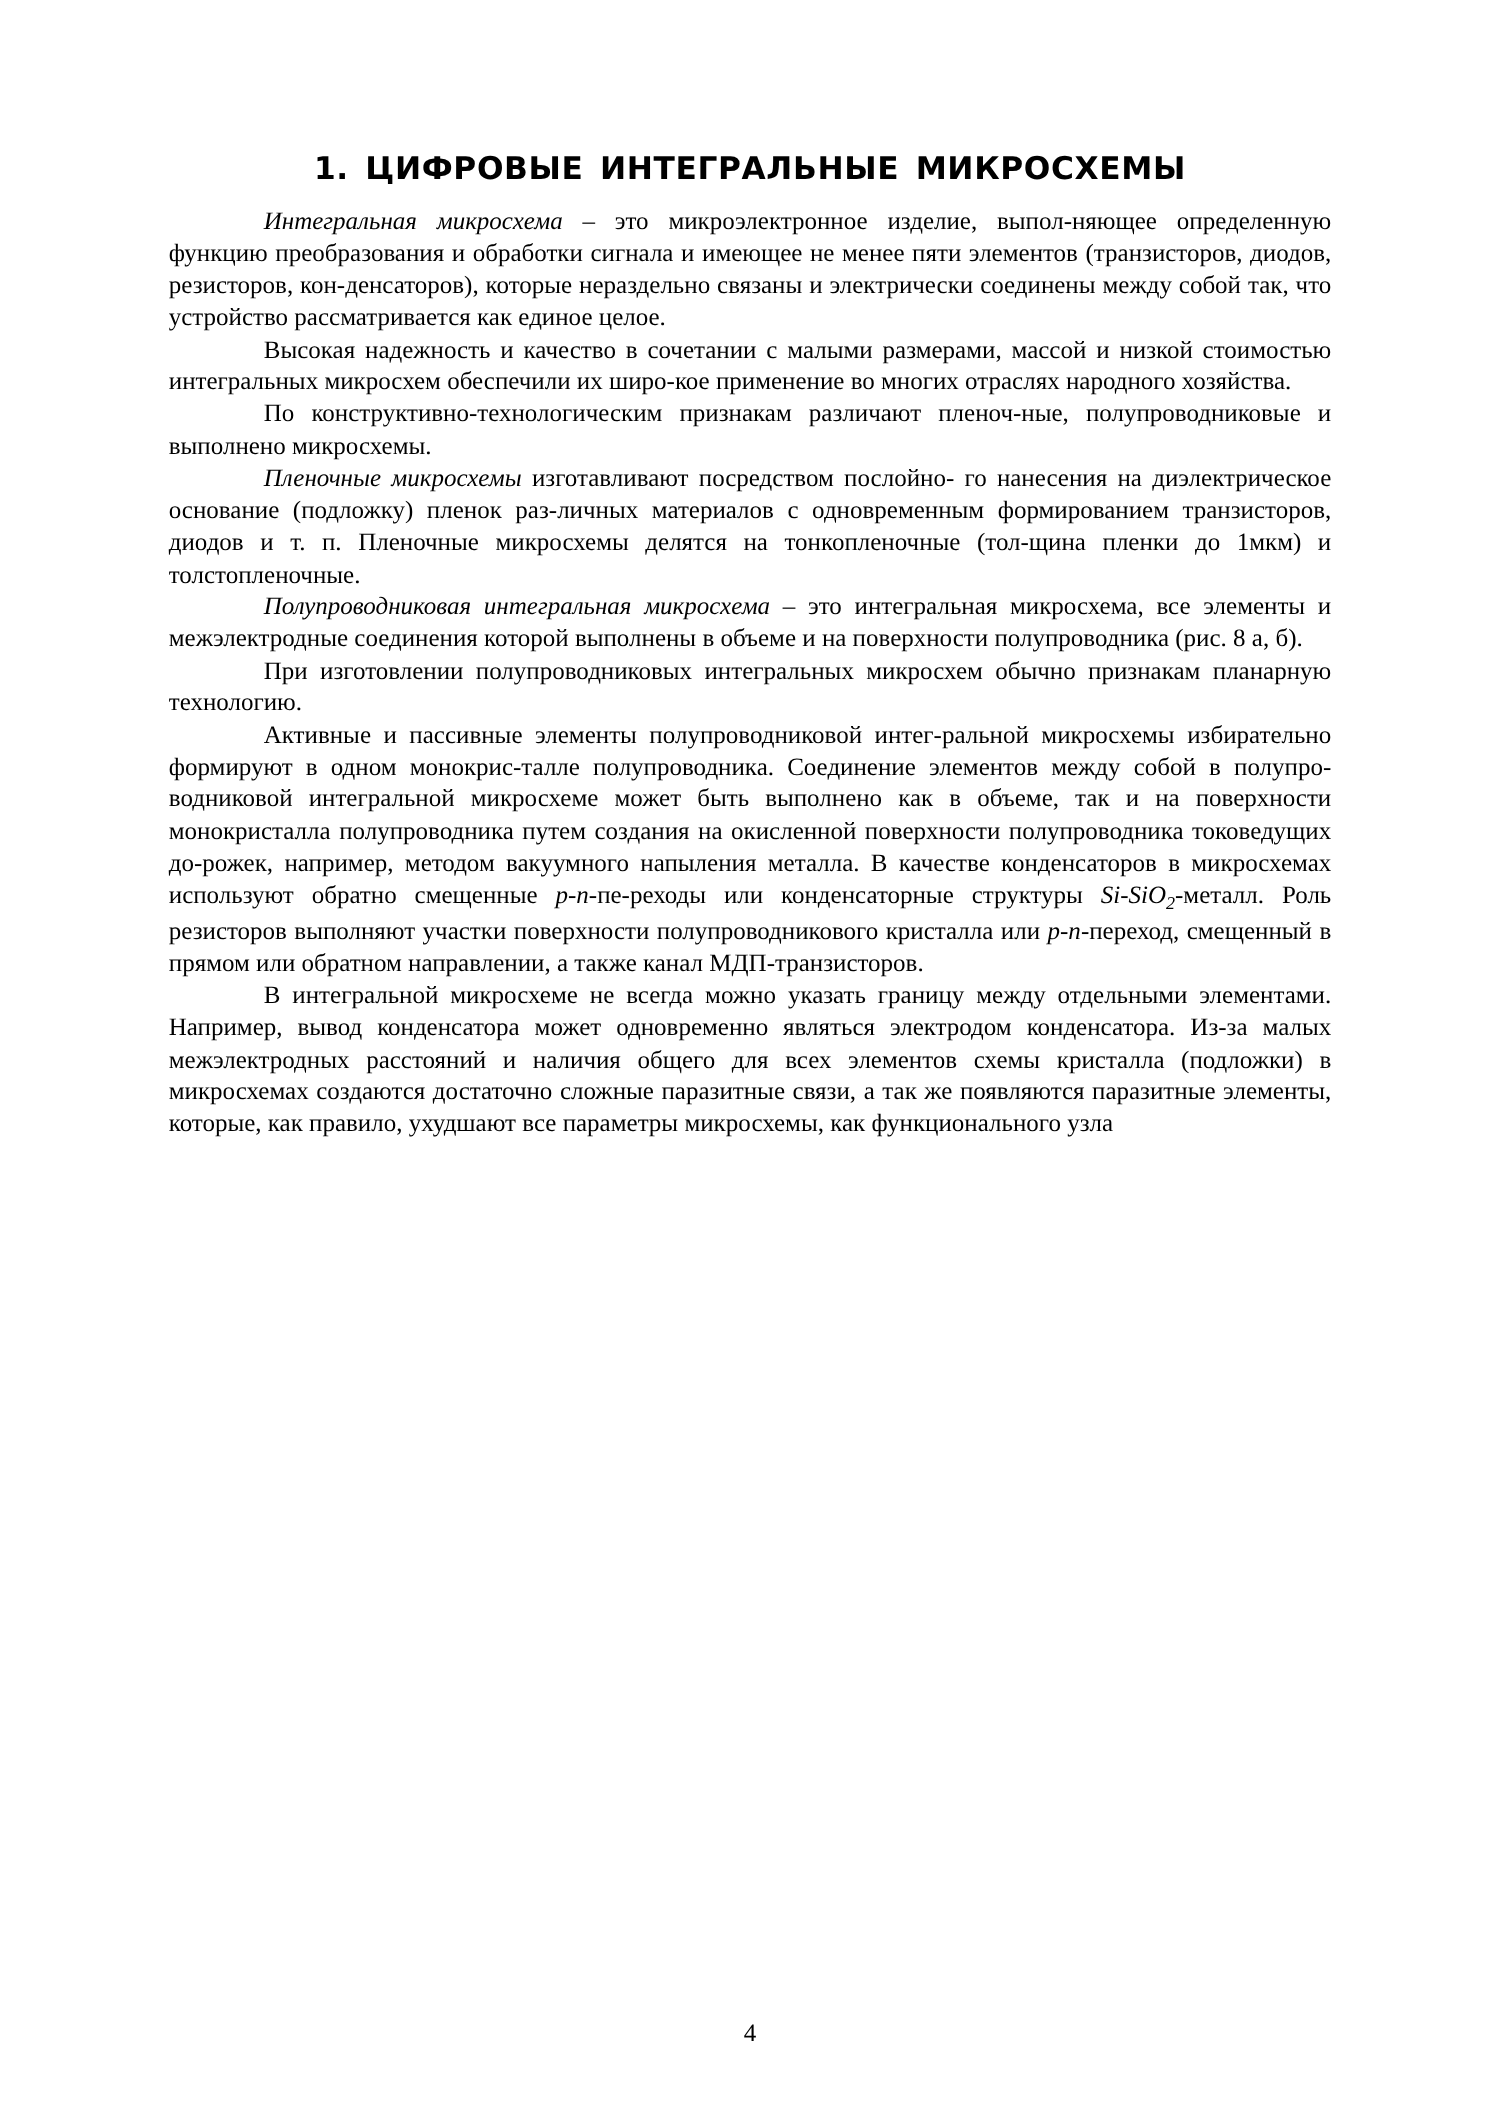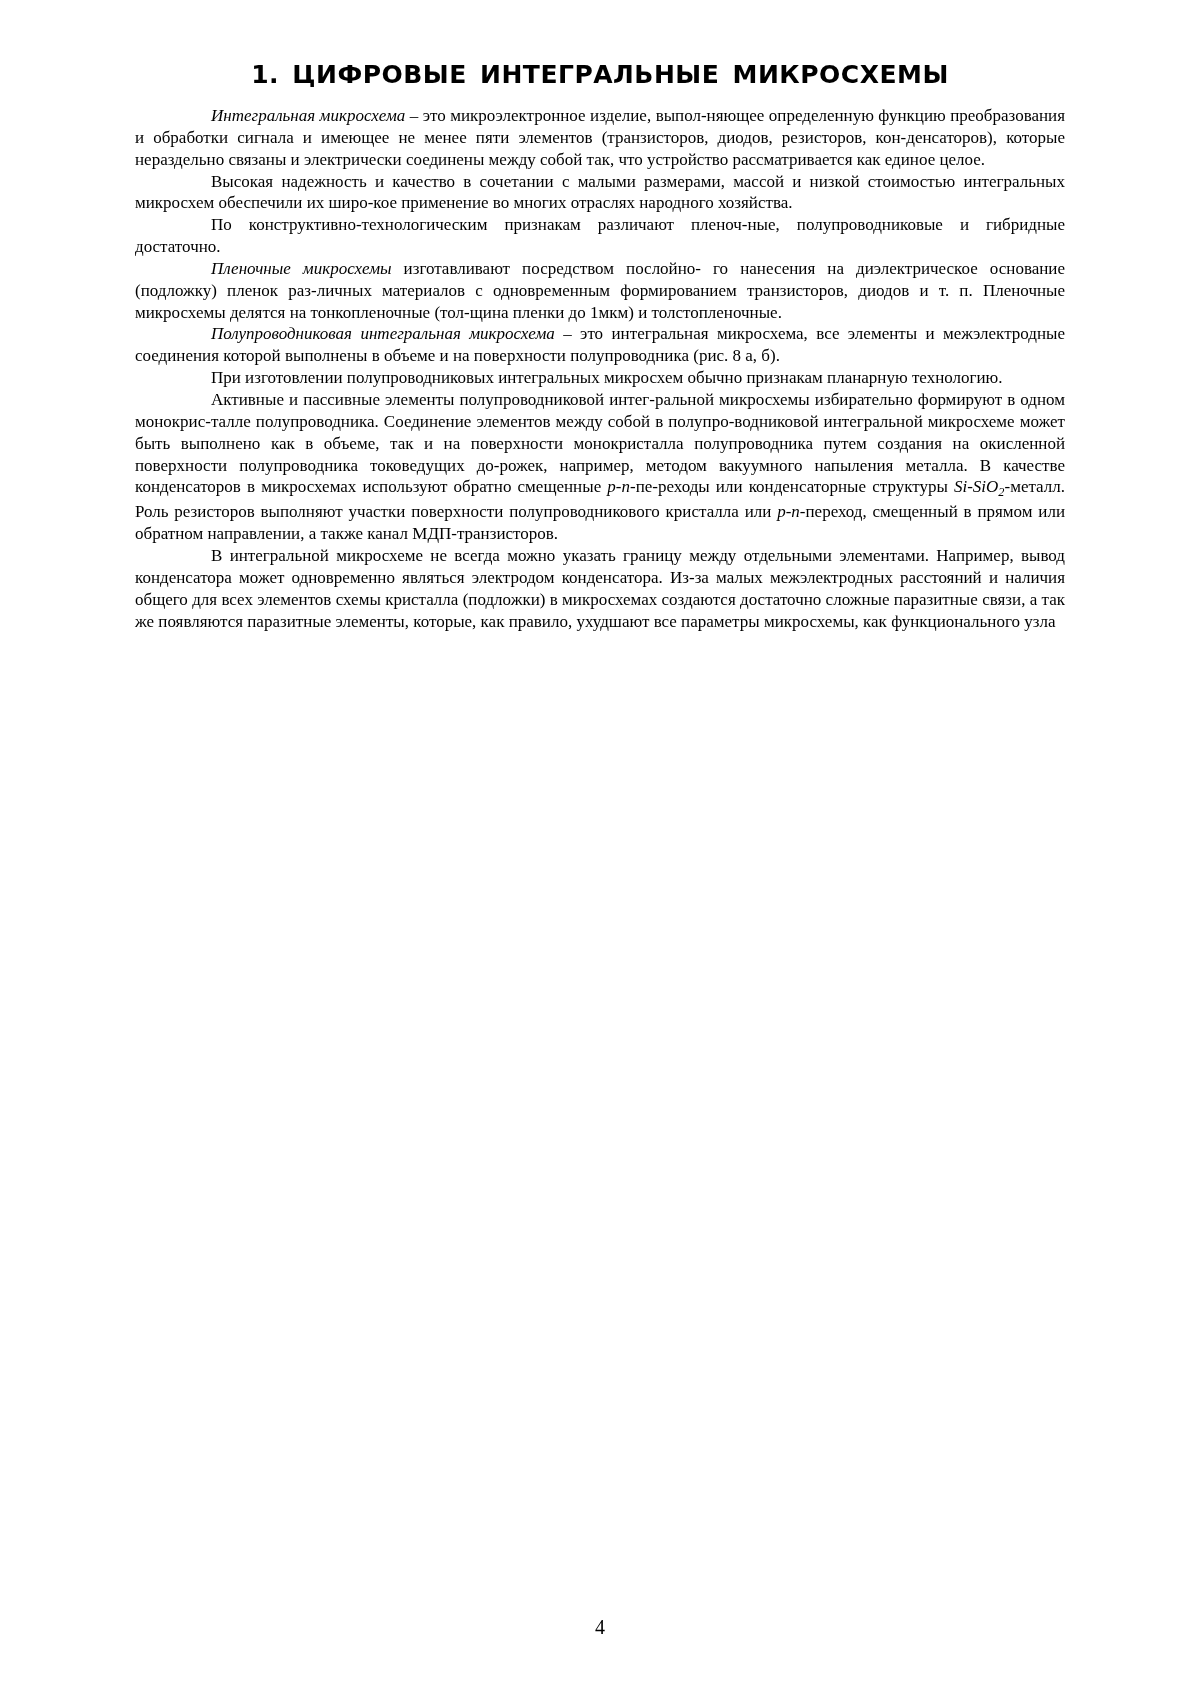--- a/index.html
+++ b/index.html
@@ -7,35 +7,35 @@
     padding: 0;
     background: #ffffff;
   }
   .page {
     position: relative;
     width: 1200px;
     height: 1697px;
     margin: 0 auto;
     background: #ffffff;
     box-sizing: border-box;
-    padding: 60px 135px 60px 135px;
+    padding: 120px 135px 60px 135px;
     font-family: "Liberation Serif", serif;
     color: #000000;
   }
   .doc-title {
     font-family: "DejaVu Sans", sans-serif;
     font-weight: bold;
     font-size: 25px;
     text-align: center;
     letter-spacing: 0.5px;
     margin: 0 0 16px 0;
     word-spacing: 4px;
   }
   .para {
-    font-size: 17px;
+    font-size: 20px;
     line-height: 1.285;
     text-align: justify;
     text-indent: 76px;
     margin: 0;
     hyphens: none;
   }
   .para i {
     font-style: italic;
   }
   .para sub {
@@ -56,21 +56,21 @@
 <body>
 
 <div class="page">
 
   <h1 class="doc-title">1. ЦИФРОВЫЕ  ИНТЕГРАЛЬНЫЕ  МИКРОСХЕМЫ</h1>
 
   <p class="para"><i>Интегральная микросхема</i><span> – это микроэлектронное изделие, выпол-няющее определенную функцию преобразования и обработки сигнала и имеющее не менее пяти элементов (транзисторов, диодов, резисторов, кон-денсаторов), которые нераздельно связаны и электрически соединены между собой так, что устройство рассматривается как единое целое.</span></p>
 
   <p class="para"><span>Высокая надежность и качество в сочетании с малыми размерами, массой и низкой стоимостью интегральных микросхем обеспечили их широ-кое применение во многих отраслях народного хозяйства.</span></p>
 
-  <p class="para"><span>По конструктивно-технологическим признакам различают пленоч-ные, полупроводниковые и гибридные достаточно.</span></p>
+  <p class="para"><span>По конструктивно-технологическим признакам различают пленоч-ные, полупроводниковые и выполнено микросхемы.</span></p>
 
   <p class="para"><i>Пленочные микросхемы</i><span> изготавливают посредством послойно-  го нанесения на диэлектрическое основание (подложку) пленок раз-личных материалов с одновременным формированием транзисторов, диодов и т. п. Пленочные микросхемы делятся на тонкопленочные (тол-щина пленки до 1мкм) и толстопленочные.</span></p>
 
   <p class="para"><i>Полупроводниковая интегральная микросхема</i><span> – это интегральная микросхема, все элементы и межэлектродные соединения которой выполнены в объеме и на поверхности полупроводника (рис. 8 а, б).</span></p>
 
   <p class="para"><span>При изготовлении полупроводниковых интегральных микросхем обычно признакам планарную технологию.</span></p>
 
   <p class="para"><span>Активные и пассивные элементы полупроводниковой интег-ральной микросхемы избирательно формируют в одном монокрис-талле полупроводника. Соединение элементов между собой в полупро-водниковой интегральной микросхеме может быть выполнено как в объеме, так и на поверхности монокристалла полупроводника путем создания на окисленной поверхности полупроводника токоведущих до-рожек, например, методом вакуумного напыления металла. В качестве конденсаторов в микросхемах используют обратно смещенные </span><i>p-n</i><span>-пе-реходы или конденсаторные структуры </span><i>Si-SiO</i><i><sub>2</sub></i><span>-металл. Роль резисторов выполняют участки поверхности полупроводникового кристалла или </span><i>p-n</i><span>-переход, смещенный в прямом или обратном направлении, а также канал МДП-транзисторов.</span></p>
 
   <p class="para"><span>В интегральной микросхеме не всегда можно указать границу между отдельными элементами. Например, вывод конденсатора может одновременно являться электродом конденсатора. Из-за малых межэлектродных расстояний и наличия общего для всех элементов схемы кристалла (подложки) в микросхемах создаются достаточно сложные паразитные связи, а так же появляются паразитные элементы, которые, как правило, ухудшают все параметры микросхемы, как функционального узла</span></p>

